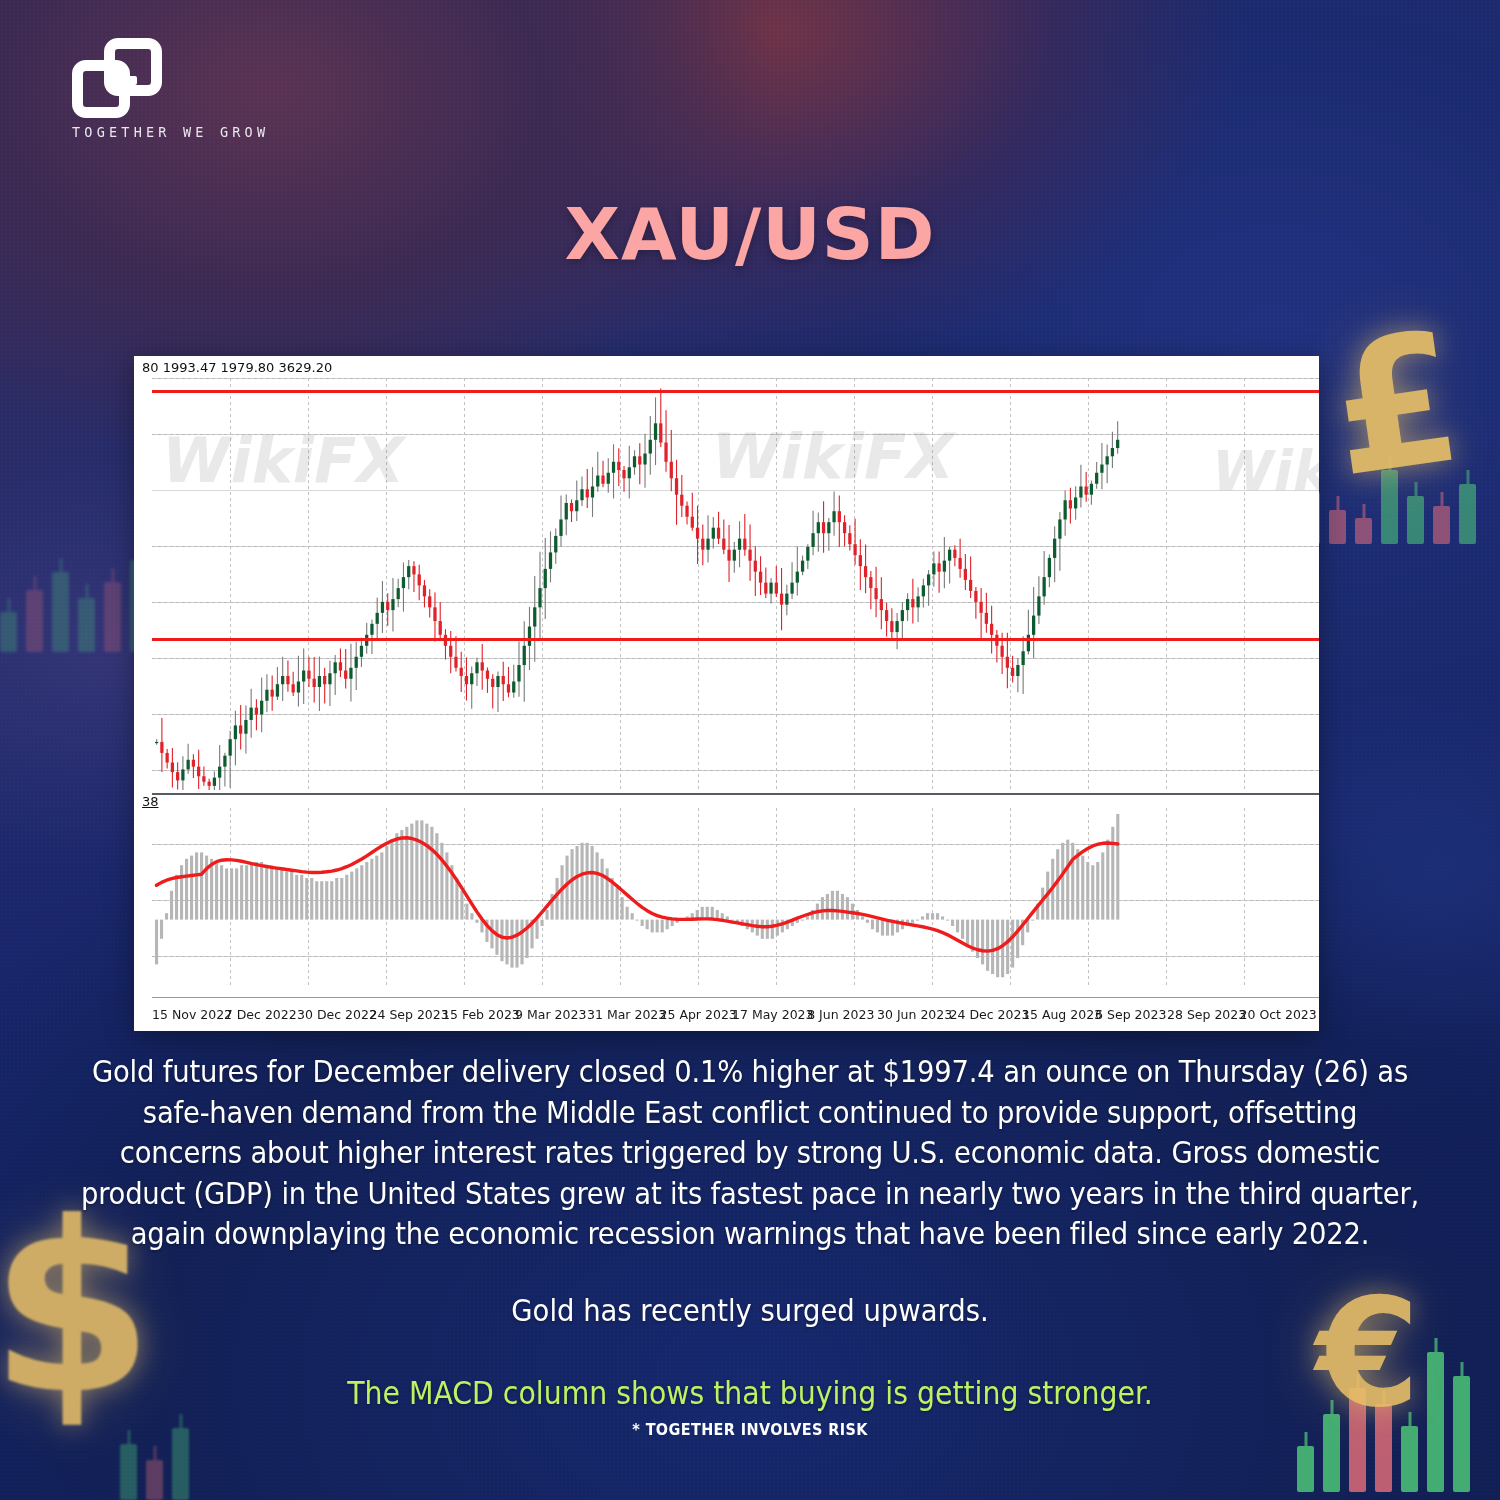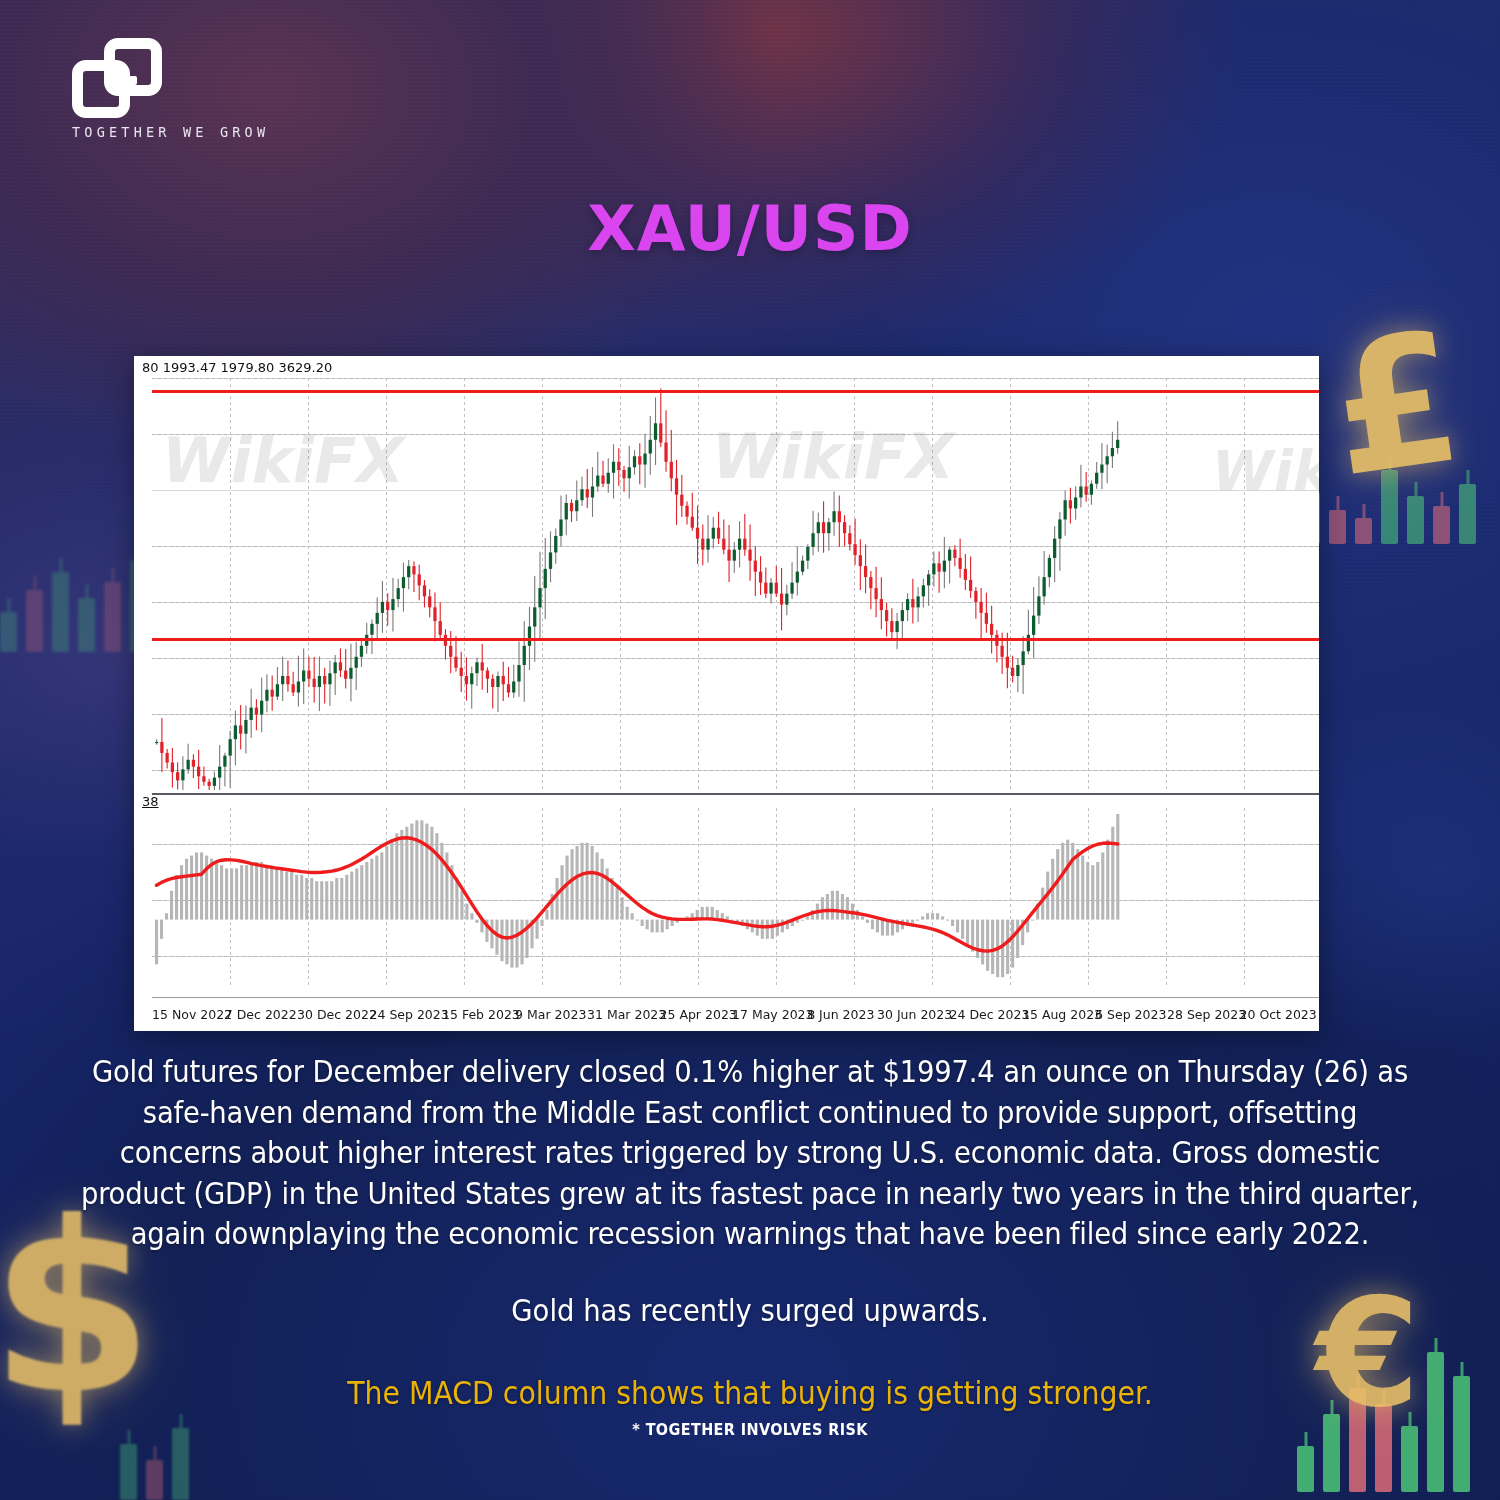--- a/index.html
+++ b/index.html
@@ -84,22 +84,22 @@
 
   .tf-wrap{ position:absolute; right:200px; top:62px; text-align:center; }
   .tf-text{
     color:#fff; font-size:46px; font-weight:bold; letter-spacing:.3px;
     font-family:"DejaVu Sans", sans-serif;
   }
   .tf-rule{ margin-top:22px; height:7px; background:#f2eee6; border-radius:1px; }
 
   .title{
     position:absolute; top:192px; left:0; width:100%;
-    text-align:center; color:#d946ef;
-    font-size:63px; font-weight:bold; letter-spacing:1px;
+    text-align:center; color:#fca5a5;
+    font-size:72px; font-weight:bold; letter-spacing:1px;
     font-family:"DejaVu Sans", sans-serif;
     text-shadow:0 3px 10px rgba(0,0,0,.25);
   }
 
   
   .chart-card{
     position:absolute; left:134px; top:356px;
     width:1185px; height:675px;
     background:#ffffff;
     box-shadow:0 6px 26px rgba(0,0,0,.35);
@@ -166,21 +166,21 @@
     text-shadow:0 1px 3px rgba(0,0,0,.4);
   }
   .line-surge{
     position:absolute; left:0; top:1293px; width:100%; text-align:center;
     color:#fff; font-size:30.5px;
     font-family:"DejaVu Sans Condensed","Liberation Sans", sans-serif;
     text-shadow:0 1px 3px rgba(0,0,0,.4);
   }
   .line-macd{
     position:absolute; left:0; top:1375px; width:100%; text-align:center;
-    color:#eab308; font-size:31.5px;
+    color:#bef264; font-size:31.5px;
     font-family:"DejaVu Sans Condensed","Liberation Sans", sans-serif;
     text-shadow:0 1px 3px rgba(0,0,0,.4);
   }
   .disclaimer{
     position:absolute; left:0; top:1420px; width:100%; text-align:center;
     color:#fff; font-size:16px; font-weight:bold; letter-spacing:.4px;
     font-family:"DejaVu Sans Condensed","Liberation Sans", sans-serif;
   }
 </style>
 </head>

